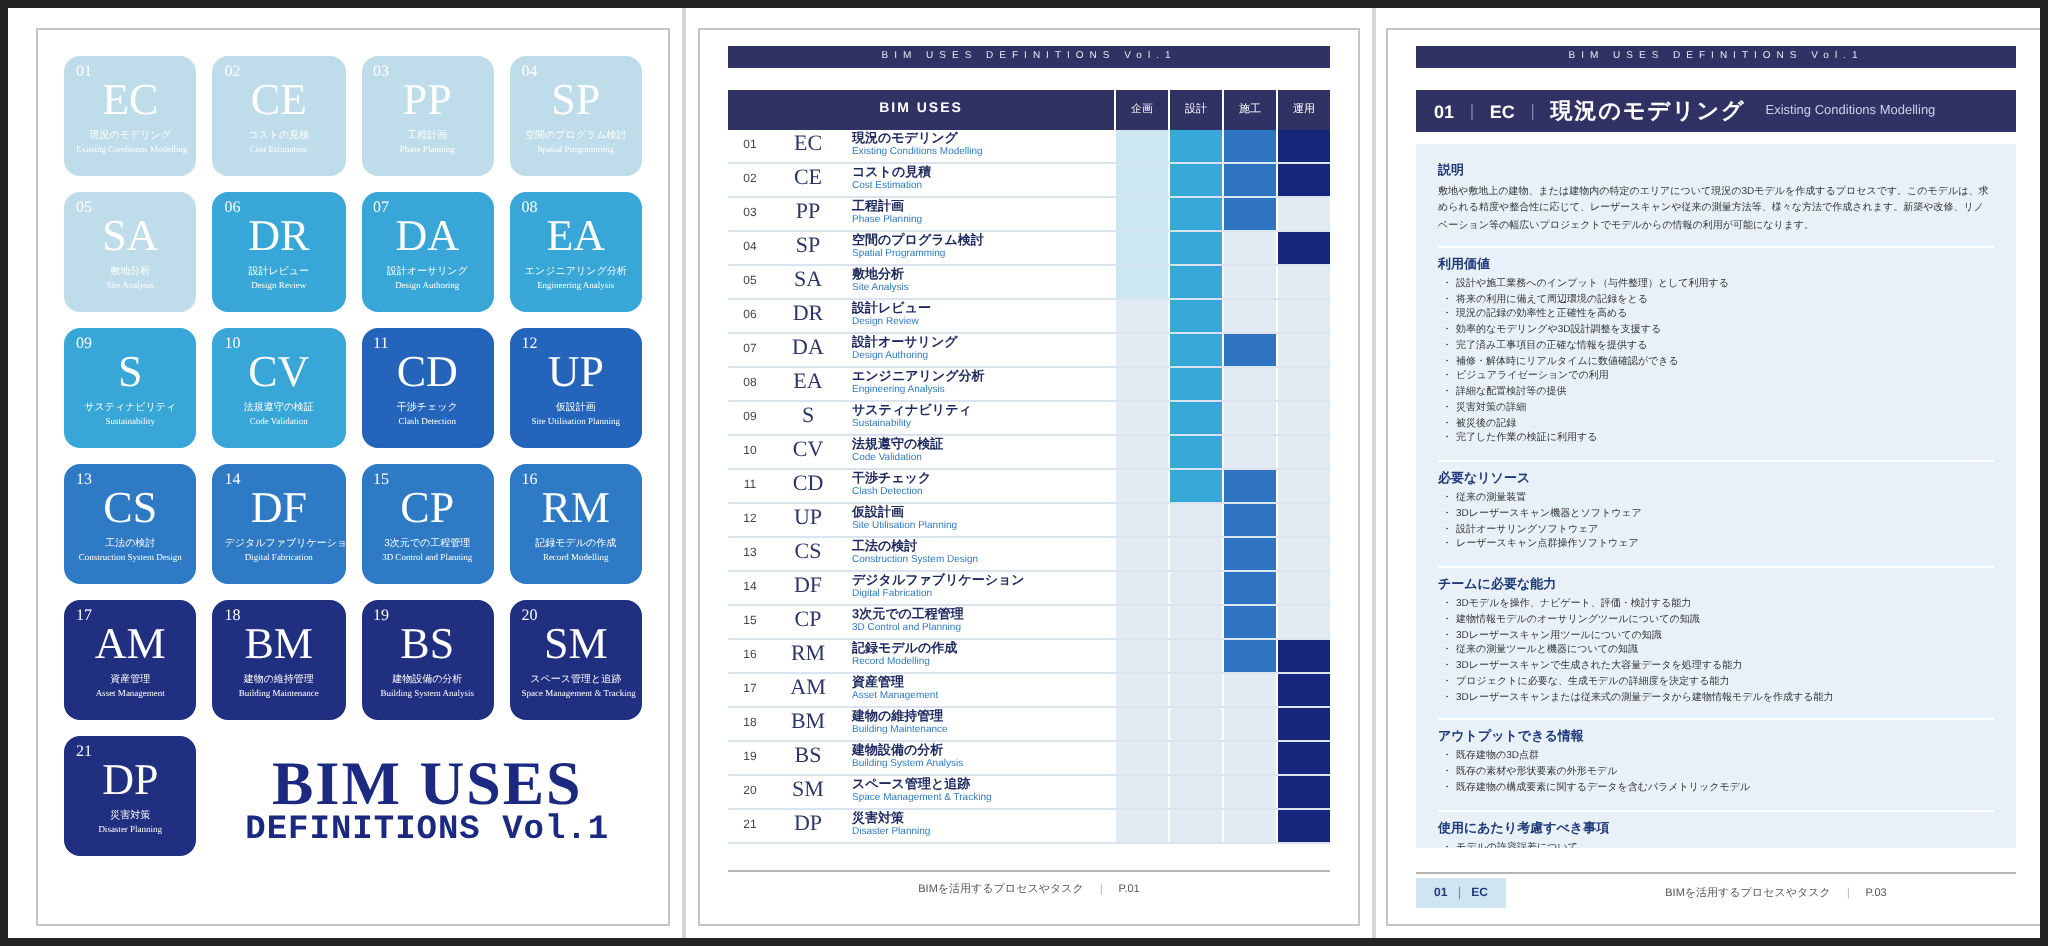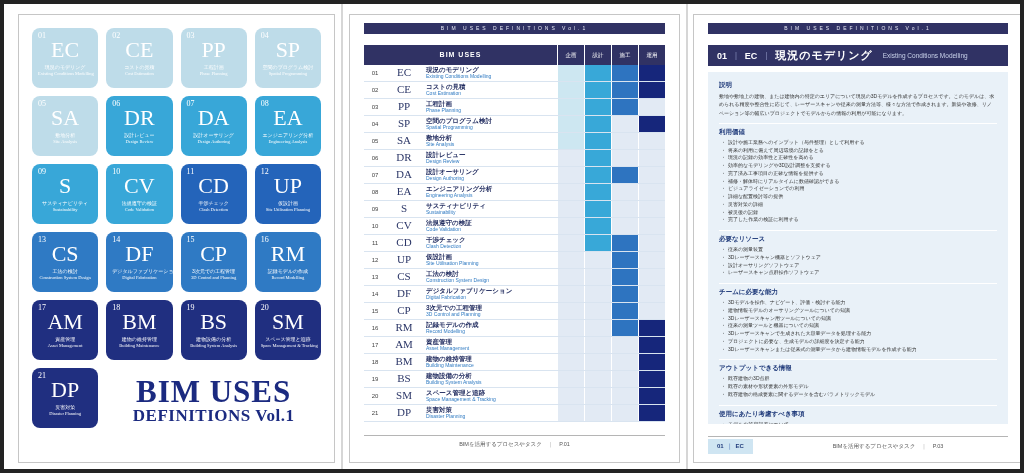--- a/index.html
+++ b/index.html
@@ -20,21 +20,21 @@
   .tile[data-group="clash"]     { background:#2464ba; }
   .tile[data-group="construct"] { background:#2f7ac4; }
   .tile[data-group="operate"]   { background:#202f80; }
   .tile-num  { font-size:8px; font-family:"Liberation Serif",serif; }
   .tile-code { font-family:"Liberation Serif","DejaVu Serif",serif; font-size:22px; line-height:1; text-align:center; margin-top:-1px; }
   .tile-jp   { font-size:5px; text-align:center; margin-top:3px; white-space:nowrap; }
   .tile-en   { font-size:4.5px; font-family:"Liberation Serif",serif; text-align:center; margin-top:1px; white-space:nowrap; }
   .cover-title { grid-column:2/5; grid-row:6; display:flex; flex-direction:column;
     align-items:center; justify-content:center; color:#1b2a80; padding-top:6px; }
   .ct1 { font-family:"Liberation Serif","DejaVu Serif",serif; font-weight:bold; font-size:31px; line-height:1; letter-spacing:1px; }
-  .ct2 { font-family:Liberation Serif, serif; font-weight:bold; font-size:17px; line-height:1.1; letter-spacing:.5px; }
+  .ct2 { font-family:Liberation Mono, monospace; font-weight:bold; font-size:17px; line-height:1.1; letter-spacing:.5px; }
   .ct3 { font-size:10px; font-weight:bold; margin-top:2px; }
 
   
   .topbar { position:absolute; left:14px; right:14px; top:8px; height:11px; background:#303264;
     color:#e8eaf6; font-size:5px; letter-spacing:3px; text-align:center; line-height:11px; white-space:nowrap; overflow:hidden; }
 
   
   .itable { position:absolute; left:14px; right:14px; top:30px; }
   .t-head { display:flex; height:20px; background:#303264; color:#fff; align-items:stretch; }
   .h-left { flex:1; text-align:center; line-height:20px; font-size:7px; font-weight:bold; letter-spacing:1px; }

